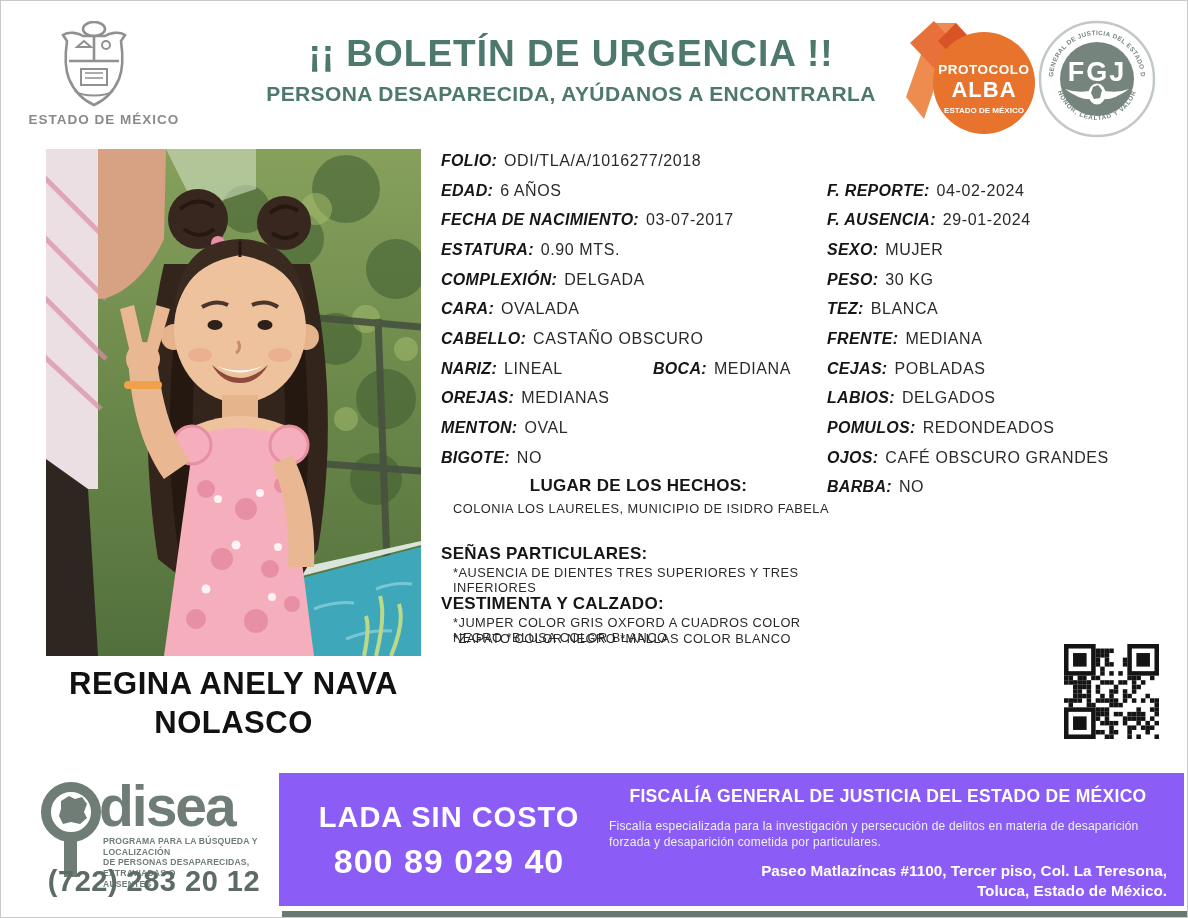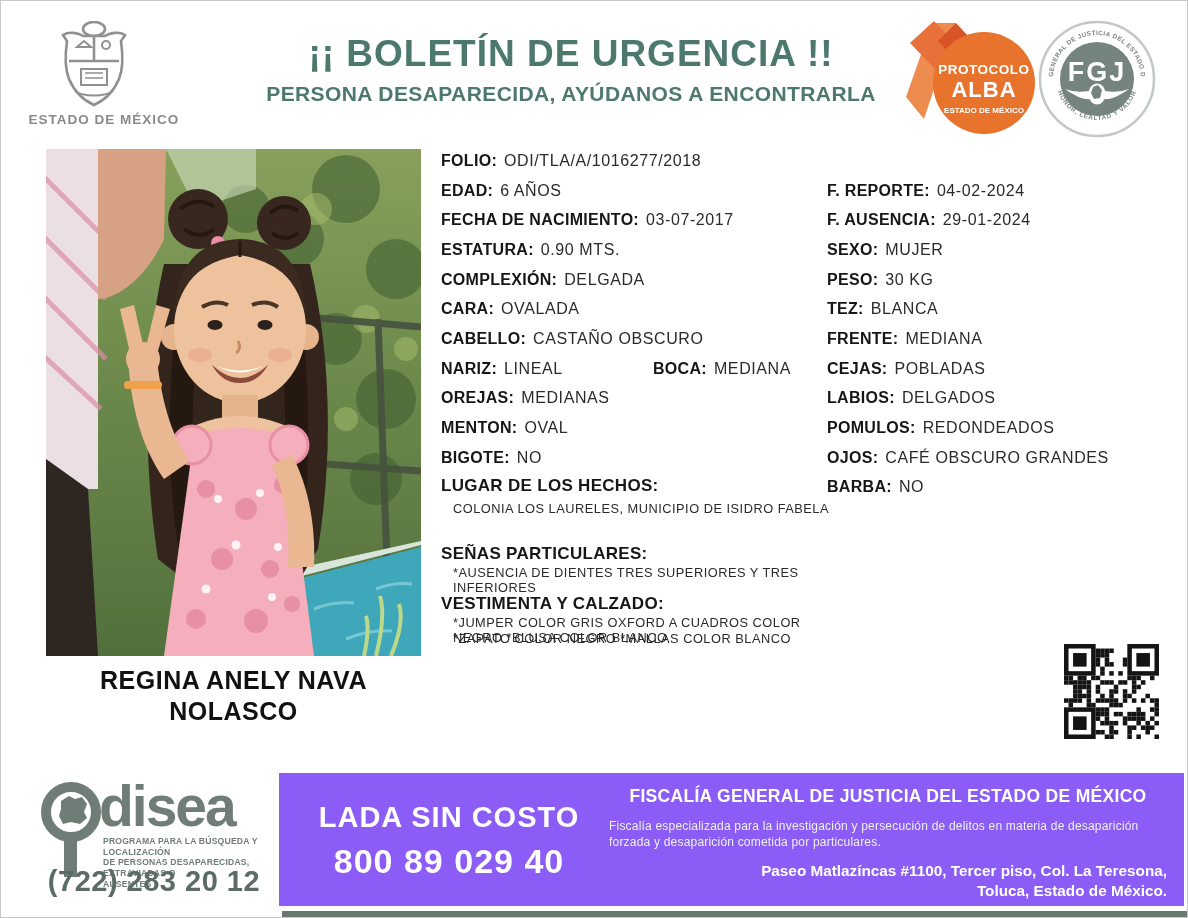--- a/index.html
+++ b/index.html
@@ -11,32 +11,32 @@
         font-size:13.5px;font-weight:bold;color:#8a8a8a;letter-spacing:1px;}
   .titleblock{position:absolute;left:235px;top:34px;width:670px;text-align:center;color:#4c786d;}
   .title{font-size:37px;font-weight:bold;letter-spacing:1px;line-height:1.05;}
   .subtitle{font-size:21px;font-weight:bold;letter-spacing:.4px;margin-top:8px;}
   .alba-logo{position:absolute;left:903px;top:20px;}
   .fgj-logo{position:absolute;left:1036px;top:18px;}
   
   .photo{position:absolute;left:45px;top:148px;width:375px;height:507px;overflow:hidden;background:#6d8a4c;}
   
   .name{position:absolute;left:40px;top:664px;width:385px;text-align:center;
-        font-size:25px;font-weight:bold;color:#111;letter-spacing:.5px;line-height:1.25;}
+        font-size:31px;font-weight:bold;color:#111;letter-spacing:.5px;line-height:1.25;}
   .name span{display:block;}
   
   .fields-left{position:absolute;left:440px;top:145px;width:395px;}
   .fields-right{position:absolute;left:826px;top:174.7px;width:350px;}
   .frow{height:29.7px;display:flex;align-items:center;white-space:nowrap;}
-  .flabel{font-weight:bold;font-size:16px;letter-spacing:.3px;color:#161616;}
+  .flabel{font-weight:bold;font-size:16px;letter-spacing:.3px;color:#161616;font-style:italic;}
   .fvalue{font-size:16px;letter-spacing:.6px;color:#2a2a2a;margin-left:7px;}
   .pairw{display:flex;align-items:center;width:212px;}
   .sect-title{font-weight:bold;font-size:17px;letter-spacing:.3px;color:#161616;}
   .sect-line{font-size:12.8px;letter-spacing:.5px;color:#2a2a2a;padding-left:12px;display:block;}
-  .sect-lugar{margin-top:3px;height:25px;}
+  .sect-lugar{margin-top:3px;height:25px;text-align:center;}
   .sect-lugar-line{height:27px;}
   .sect-senas{margin-top:16px;height:21px;}
   .sect-senas-line{height:25px;}
   .sect-vest{margin-top:4px;height:21px;}
   .sect-vest-line{height:16.5px;}
   
   .qr{position:absolute;left:1063px;top:643px;width:95px;height:95px;background:#fff;}
   
   .odisea{position:absolute;left:34px;top:778px;width:244px;height:130px;}
   .odisea-glass{position:absolute;left:0;top:0;}

